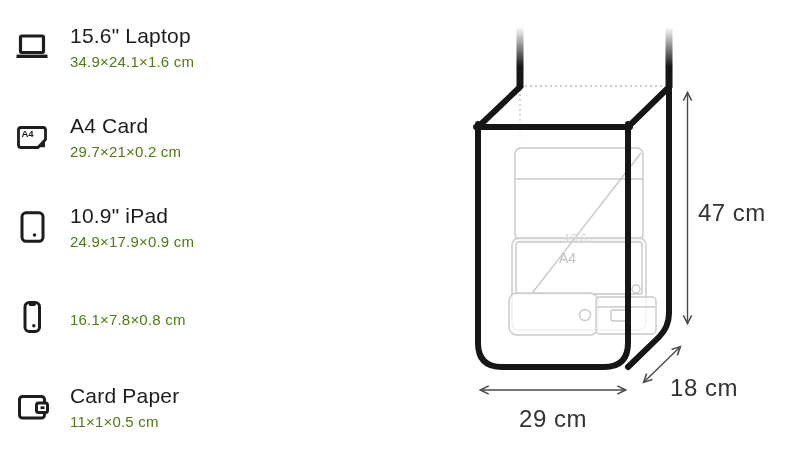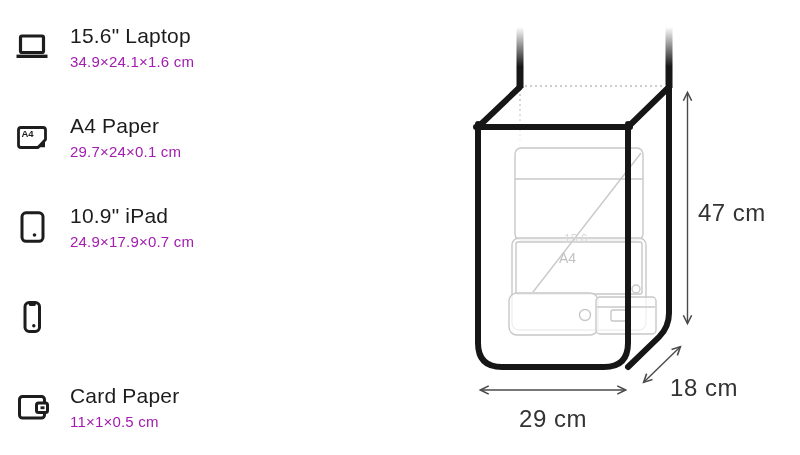--- a/index.html
+++ b/index.html
@@ -5,21 +5,21 @@
   html,body{margin:0;padding:0;}
   body{
     width:800px;height:455px;position:relative;overflow:hidden;
     background:#ffffff;font-family:"Liberation Sans",sans-serif;
   }
   .panel{position:absolute;left:8px;top:2px;width:330px;}
   .row{display:flex;align-items:center;height:90px;}
   .icon-wrap{flex:0 0 44px;width:44px;display:flex;justify-content:center;margin-left:2px;}
   .texts{margin-left:16px;}
   .title{font-size:21px;color:#1c1c1c;letter-spacing:.2px;line-height:1.15;}
-  .dims{font-size:15px;color:#a21caf;margin-top:5px;letter-spacing:.2px;}
+  .dims{font-size:15px;color:#4d7c0f;margin-top:5px;letter-spacing:.2px;}
   .item-icon{display:block;}
   .diagram{position:absolute;left:440px;top:0;width:360px;height:455px;}
   svg text{font-family:"Liberation Sans",sans-serif;}
   .meas-label{font-size:24px;fill:#333333;letter-spacing:.5px;}
   .ghost-label{fill:#c2c2c2;}
   .ghost-label-light{fill:#d8d8d8;}
 </style>
 </head>
 <body>
 
@@ -40,47 +40,48 @@
 
   <div class="row">
     <div class="icon-wrap">
       <svg class="item-icon" width="36" height="36" viewBox="0 0 36 36">
         <path d="M7,8.5 H29 Q31.5,8.5 31.5,11 V20.5 L24,28.5 H7 Q4.5,28.5 4.5,26 V11 Q4.5,8.5 7,8.5 Z" fill="none" stroke="#1d1d1d" stroke-width="2.8" stroke-linejoin="round"></path>
         <path d="M31,21 L24.5,28.2 L24.5,21 Z" fill="#1d1d1d" transform="rotate(180 27.75 24.6)"></path>
         <text x="7.5" y="17.8" font-size="9.5" font-weight="bold" fill="#1d1d1d">A4</text>
       </svg>
     </div>
     <div class="texts">
-      <div class="title">A4 Paper</div>
-      <div class="dims">29.7×24×0.1 cm</div>
+      <div class="title">A4 Card</div>
+      <div class="dims">29.7×21×0.2 cm</div>
     </div>
   </div>
 
   <div class="row">
     <div class="icon-wrap">
       <svg class="item-icon" width="36" height="36" viewBox="0 0 36 36">
         <rect x="8" y="3.8" width="21" height="28.5" rx="4" fill="none" stroke="#1d1d1d" stroke-width="3"></rect>
         <circle cx="20.5" cy="26" r="1.8" fill="#1d1d1d"></circle>
       </svg>
     </div>
     <div class="texts">
       <div class="title">10.9" iPad</div>
-      <div class="dims">24.9×17.9×0.7 cm</div>
+      <div class="dims">24.9×17.9×0.9 cm</div>
     </div>
   </div>
 
   <div class="row">
     <div class="icon-wrap">
       <svg class="item-icon" width="36" height="36" viewBox="0 0 36 36">
         <rect x="11" y="3.5" width="14.5" height="29" rx="4.2" fill="none" stroke="#1d1d1d" stroke-width="3"></rect>
         <rect x="14.8" y="3.5" width="7" height="3.6" rx="1.6" fill="#1d1d1d"></rect>
         <circle cx="19.8" cy="26.8" r="1.7" fill="#1d1d1d"></circle>
       </svg>
     </div>
     <div class="texts">
+      <div class="dims">16.1×7.8×0.8 cm</div>
     </div>
   </div>
 
   <div class="row">
     <div class="icon-wrap">
       <svg class="item-icon" width="36" height="36" viewBox="0 0 36 36">
         <rect x="5.5" y="7.5" width="25" height="21.5" rx="3" fill="none" stroke="#1d1d1d" stroke-width="3"></rect>
         <rect x="22.5" y="14" width="11" height="9.5" rx="2" fill="#ffffff" stroke="#1d1d1d" stroke-width="3"></rect>
         <line x1="26.5" y1="18.75" x2="30.5" y2="18.75" stroke="#1d1d1d" stroke-width="2.8"></line>
       </svg>

